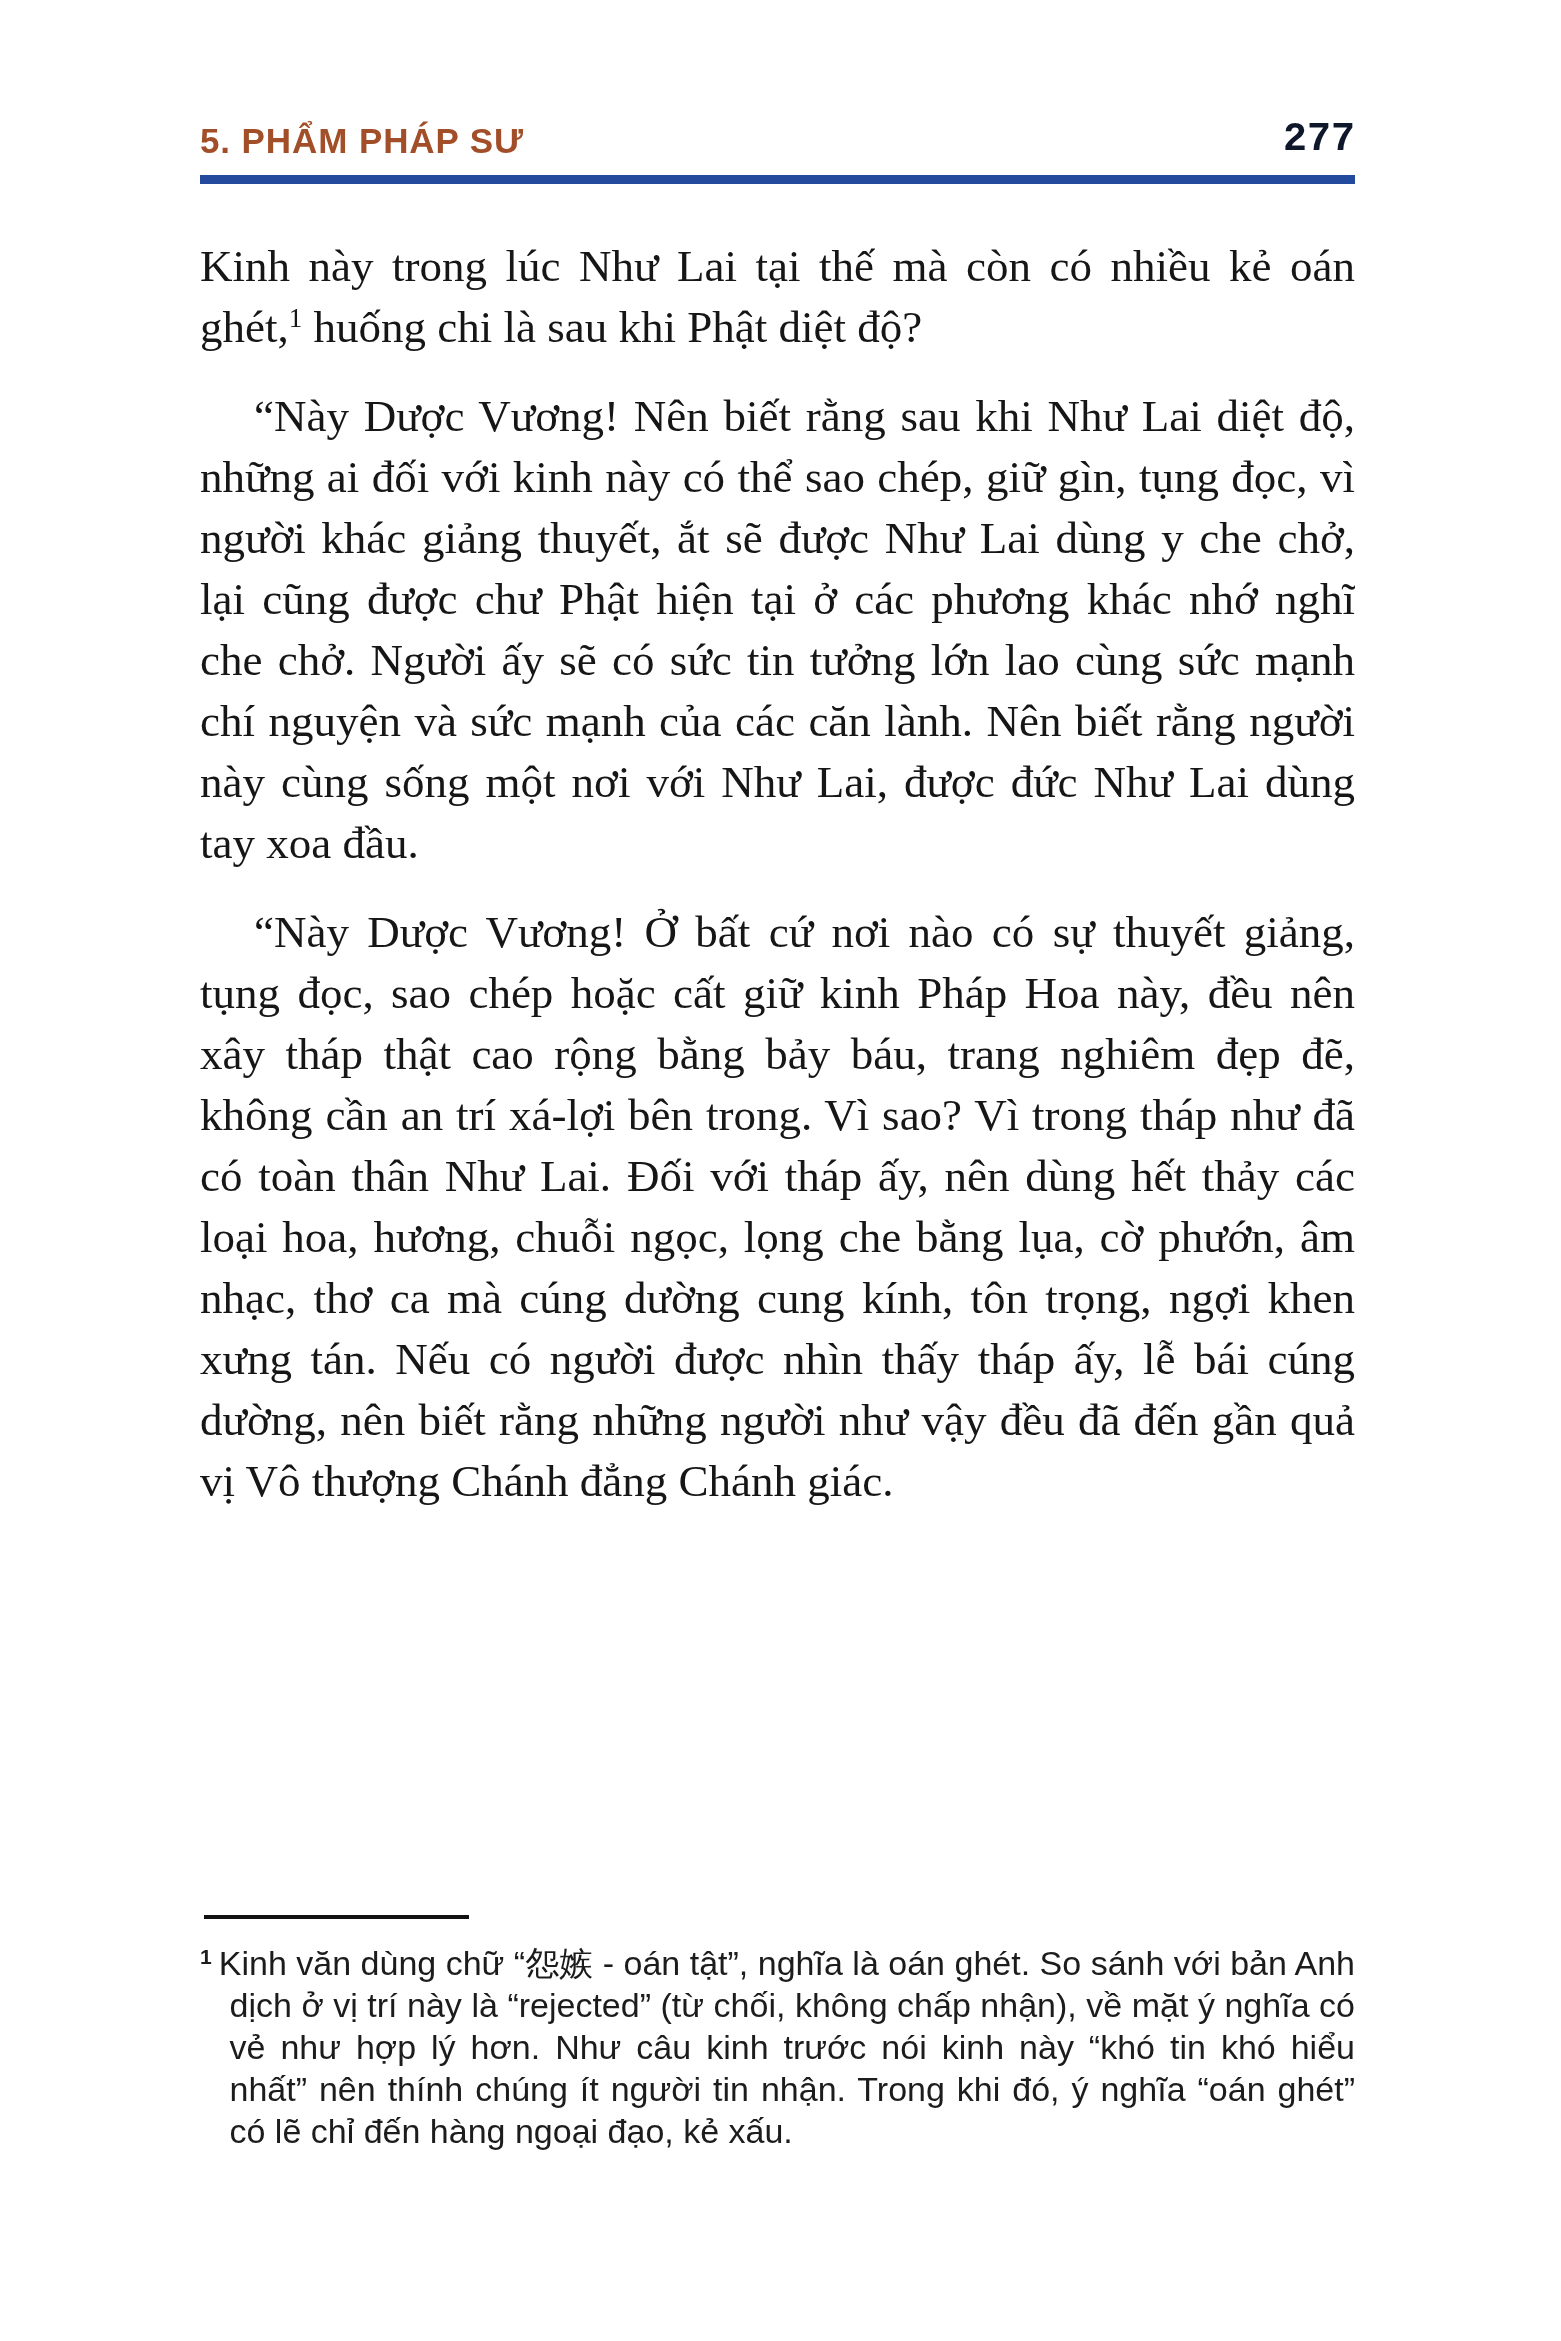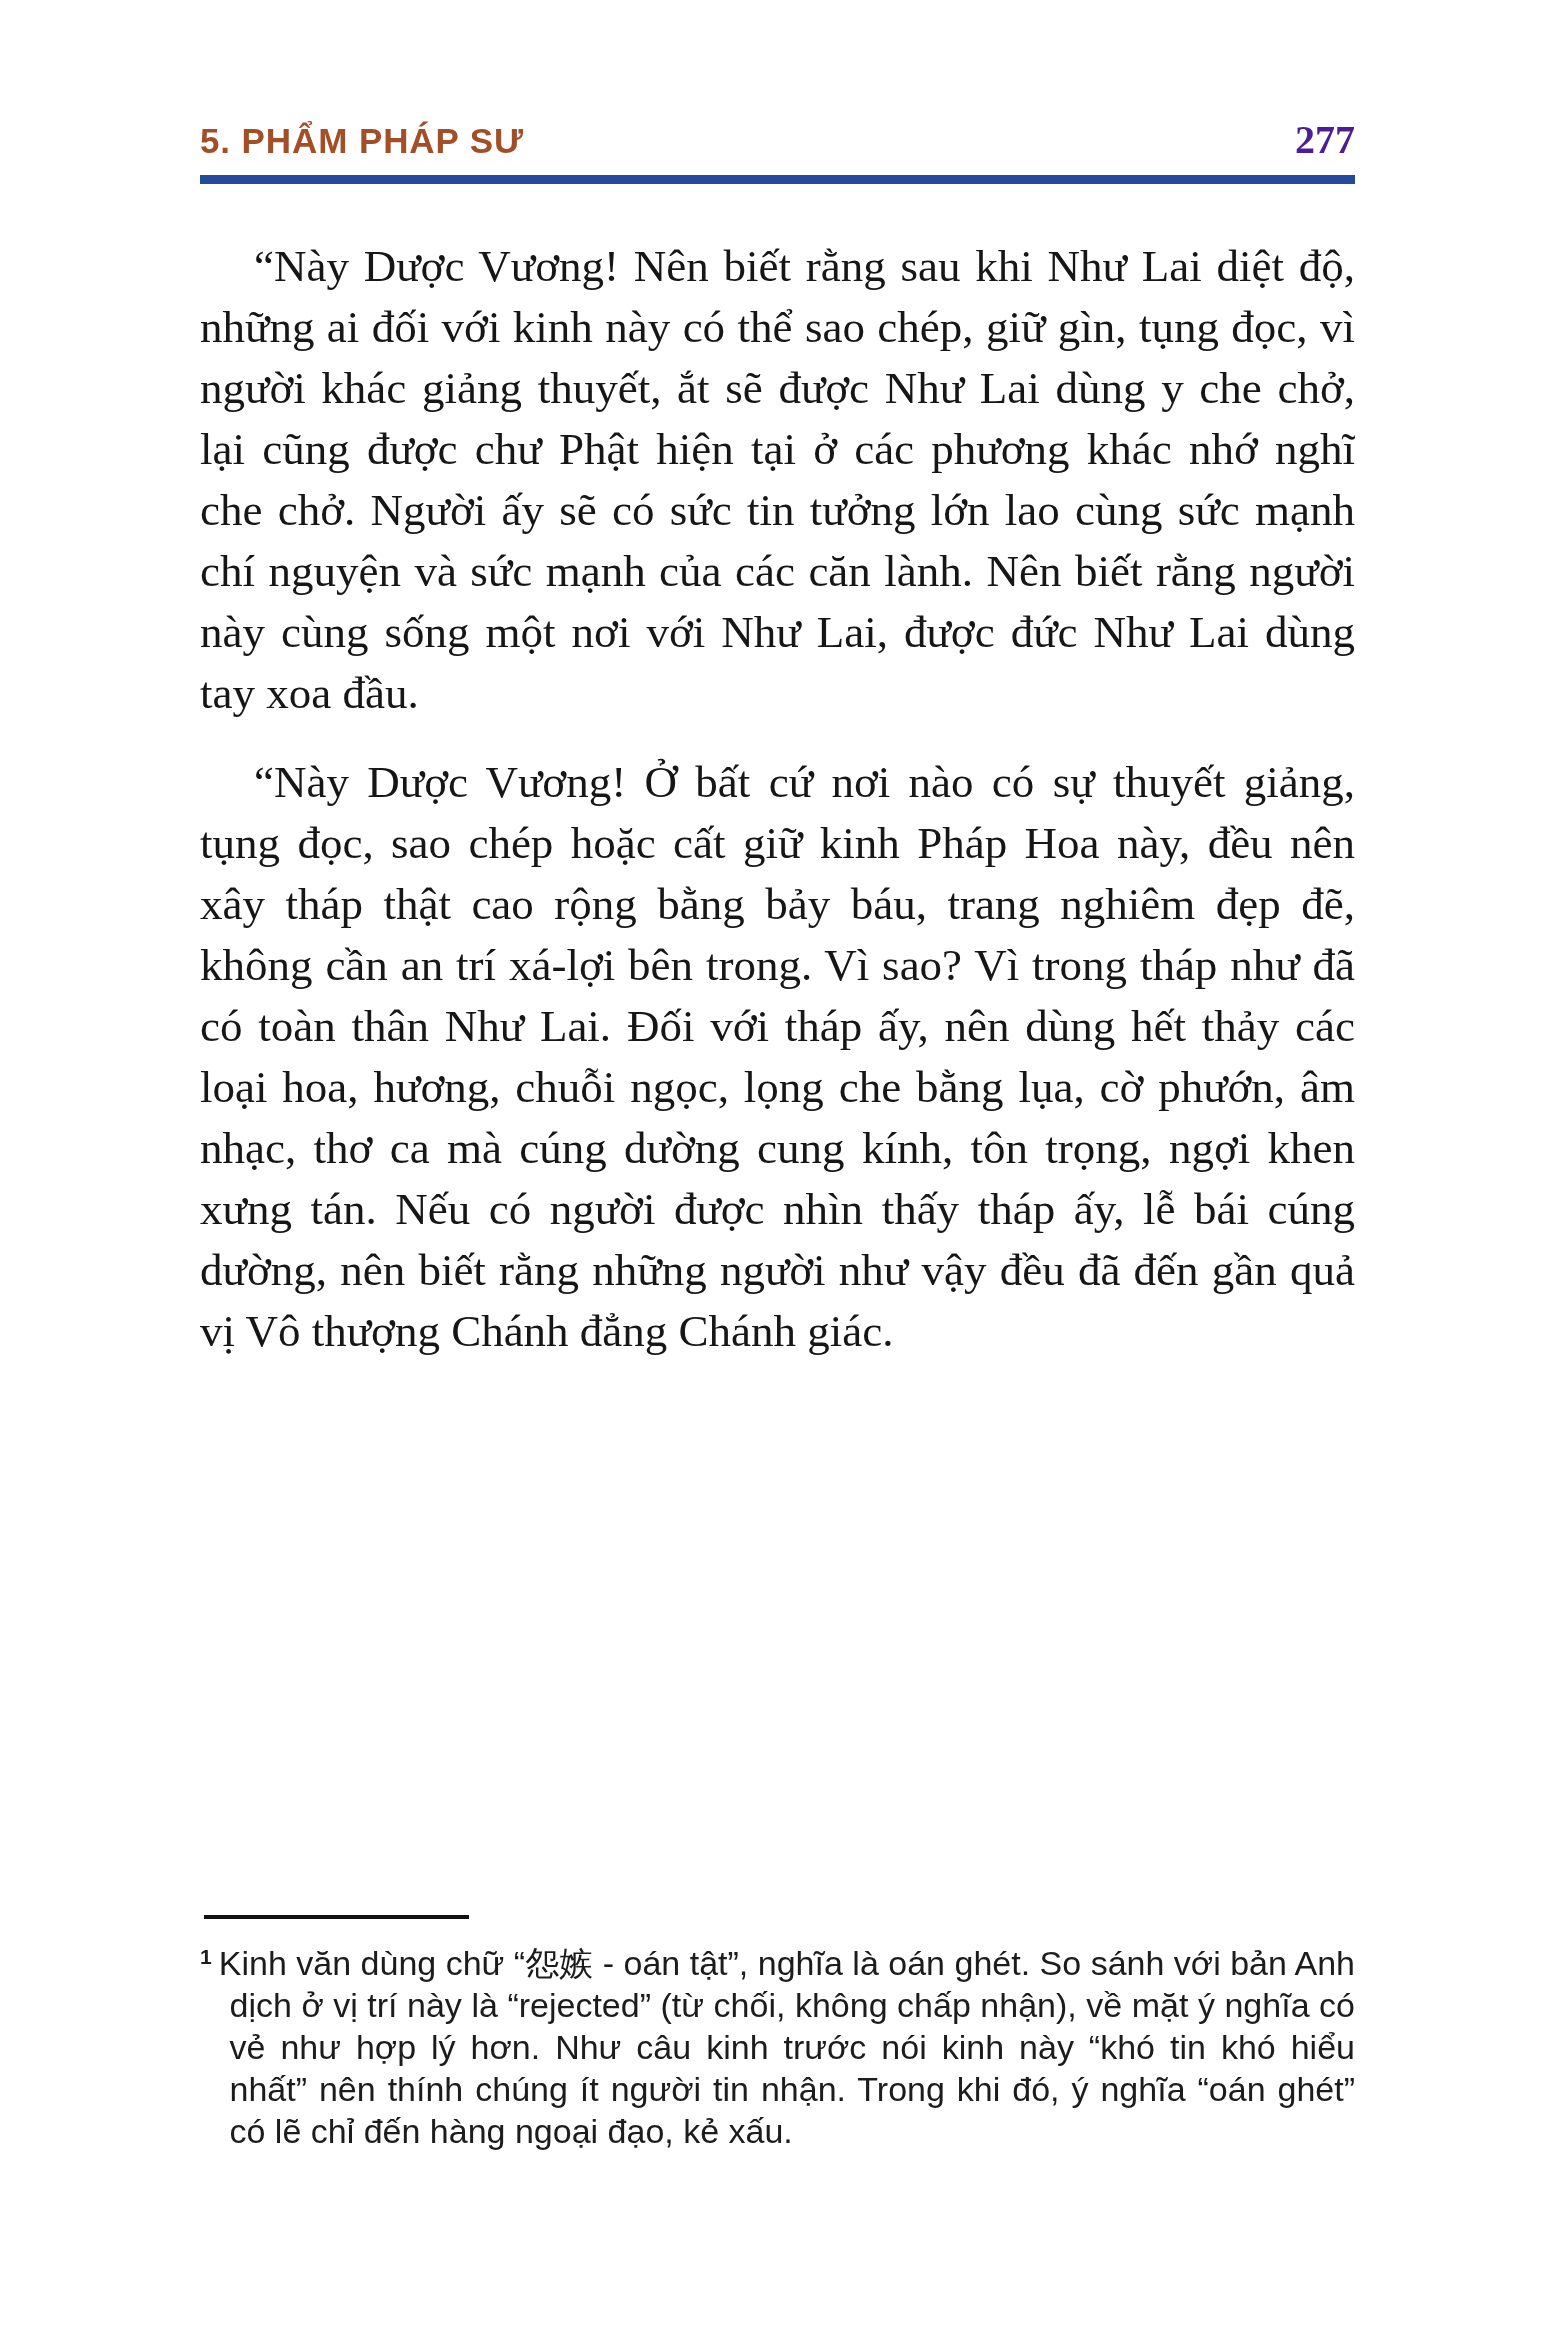--- a/index.html
+++ b/index.html
@@ -28,24 +28,24 @@
   }
   .chapter-label{
     font-family:"Liberation Sans", sans-serif;
     font-weight:bold;
     font-size:35px;
     letter-spacing:0.9px;
     color:var(--chapter-title);
     line-height:1.1;
   }
   .page-number{
-    font-family:Liberation Serif, serif;
+    font-family:Liberation Mono, monospace;
     font-weight:bold;
     font-size:40px;
-    color:#4c1d95;
+    color:#0f172a;
     line-height:1.0;
   }
   .header-rule{
     position:absolute;
     left:200px;right:206px;top:175px;
     height:8.7px;
     background:var(--header-rule);
   }
   
   .body-text{
@@ -102,20 +102,21 @@
 <div class="page">
 
   <header class="running-head">
     <span class="chapter-label">5. PHẨM PHÁP SƯ</span>
     <span class="page-number">277</span>
   </header>
 
   <div class="header-rule"></div>
 
   <main class="body-text">
+    <p class="para"><span>Kinh này trong lúc Như Lai tại thế mà còn có nhiều kẻ oán ghét,</span><sup class="fn-ref">1</sup><span> huống chi là sau khi Phật diệt độ?</span></p>
 
     <p class="para indented">“Này Dược Vương! Nên biết rằng sau khi Như Lai diệt độ, những ai đối với kinh này có thể sao chép, giữ gìn, tụng đọc, vì người khác giảng thuyết, ắt sẽ được Như Lai dùng y che chở, lại cũng được chư Phật hiện tại ở các phương khác nhớ nghĩ che chở. Người ấy sẽ có sức tin tưởng lớn lao cùng sức mạnh chí nguyện và sức mạnh của các căn lành. Nên biết rằng người này cùng sống một nơi với Như Lai, được đức Như Lai dùng tay xoa đầu.</p>
 
     <p class="para indented">“Này Dược Vương! Ở bất cứ nơi nào có sự thuyết giảng, tụng đọc, sao chép hoặc cất giữ kinh Pháp Hoa này, đều nên xây tháp thật cao rộng bằng bảy báu, trang nghiêm đẹp đẽ, không cần an trí xá-lợi bên trong. Vì sao? Vì trong tháp như đã có toàn thân Như Lai. Đối với tháp ấy, nên dùng hết thảy các loại hoa, hương, chuỗi ngọc, lọng che bằng lụa, cờ phướn, âm nhạc, thơ ca mà cúng dường cung kính, tôn trọng, ngợi khen xưng tán. Nếu có người được nhìn thấy tháp ấy, lễ bái cúng dường, nên biết rằng những người như vậy đều đã đến gần quả vị Vô thượng Chánh đẳng Chánh giác.</p>
 
   </main>
 
   <footer class="footnote-area">
     <div class="footnote-rule"></div>
     <p class="footnote"><sup class="fn-marker">1</sup><span>Kinh văn dùng chữ “怨嫉 - oán tật”, nghĩa là oán ghét. So sánh với bản Anh dịch ở vị trí này là “rejected” (từ chối, không chấp nhận), về mặt ý nghĩa có vẻ như hợp lý hơn. Như câu kinh trước nói kinh này “khó tin khó hiểu nhất” nên thính chúng ít người tin nhận. Trong khi đó, ý nghĩa “oán ghét” có lẽ chỉ đến hàng ngoại đạo, kẻ xấu.</span></p>

